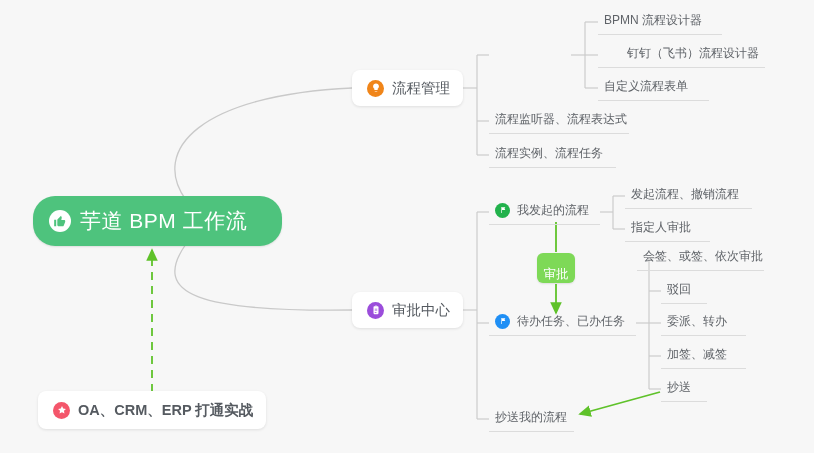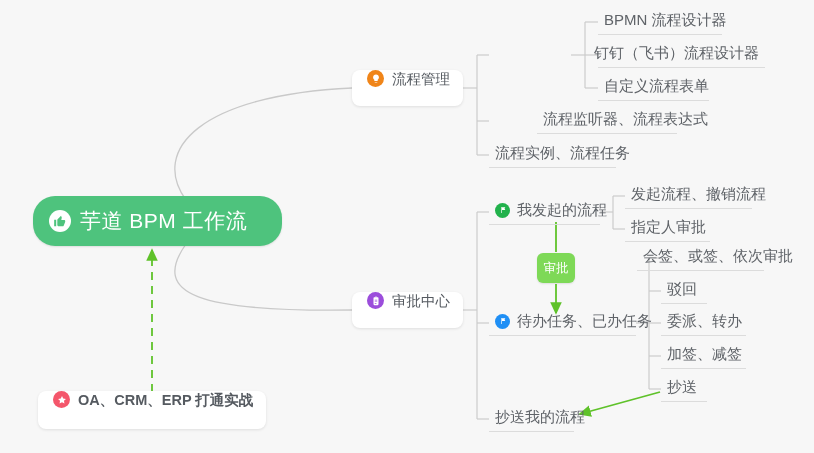--- a/index.html
+++ b/index.html
@@ -26,47 +26,47 @@
     box-shadow:0 1px 2px rgba(0,0,0,0.10);
     letter-spacing:0.5px;
   }
   .root .label{margin-left:9px;}
 
   
   .card{
     background:#ffffff;
     border-radius:8px;
     box-shadow:0 1px 3px rgba(0,0,0,0.10);
-    display:flex;align-items:flex-start;
+    display:flex;align-items:center;
     padding:0 15px;
     font-size:14.5px;
     color:#555a60;
   }
   .card .label{margin-left:8px;}
 
   
   .leaf{
     display:flex;align-items:flex-end;
-    font-size:15px;
+    font-size:12px;
     color:#5f6368;
     border-bottom:1px solid #dcdcdc;
     padding:0 6px 3px 6px;
     box-sizing:border-box;
     align-items:center;
   }
   .leaf .label{margin-left:0;}
   .leaf.withicon .label{margin-left:7px;}
 
   
   .tag{
     background:#7ed957;
     border-radius:6px;
     color:#ffffff;
     font-size:12.5px;
-    display:flex;align-items:center;justify-content:center;
+    display:flex;align-items:flex-end;justify-content:center;
     box-shadow:0 1px 2px rgba(0,0,0,0.10);
   }
 
   
   .icon{
     width:17px;height:17px;border-radius:50%;
     display:inline-flex;align-items:center;justify-content:center;
     flex:0 0 auto;
   }
   .icon svg{display:block;}
@@ -155,21 +155,21 @@
   </div>
 
   <div class="node leaf" style="left:598px;top:43px;width:167px;height:25px;justify-content:flex-end;">
     <span class="label">钉钉（飞书）流程设计器</span>
   </div>
 
   <div class="node leaf" style="left:598px;top:76px;width:111px;height:25px;">
     <span class="label">自定义流程表单</span>
   </div>
 
-  <div class="node leaf" style="left:489px;top:109px;width:140px;height:25px;margin-left:48px;">
+  <div class="node leaf" style="left:489px;top:109px;width:140px;height:25px;">
     <span class="label">流程监听器、流程表达式</span>
   </div>
 
   <div class="node leaf" style="left:489px;top:143px;width:127px;height:25px;">
     <span class="label">流程实例、流程任务</span>
   </div>
 
   <div class="node card" style="left:352px;top:292px;width:111px;height:36px;">
     <span class="icon" style="background:#9b4ddb;">
       <svg width="10" height="10" viewBox="0 0 24 24" fill="#ffffff">

